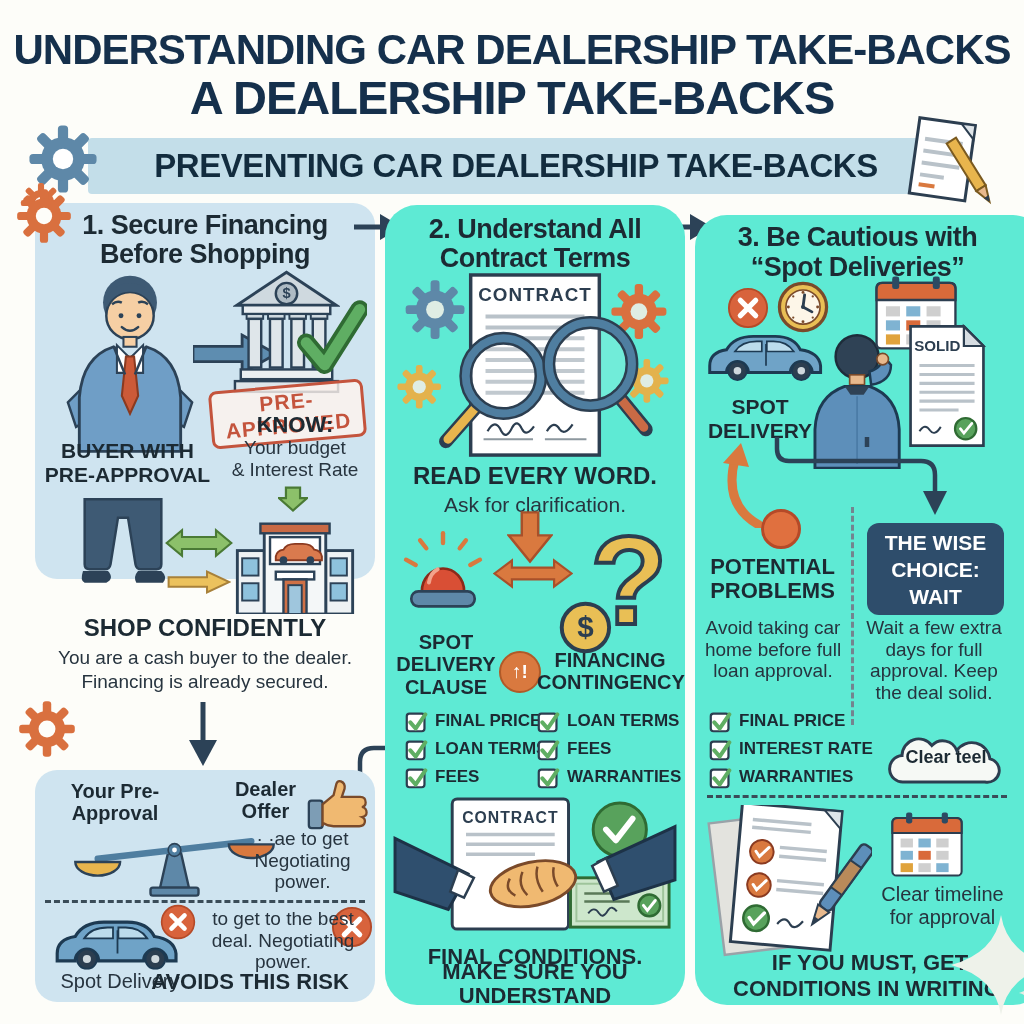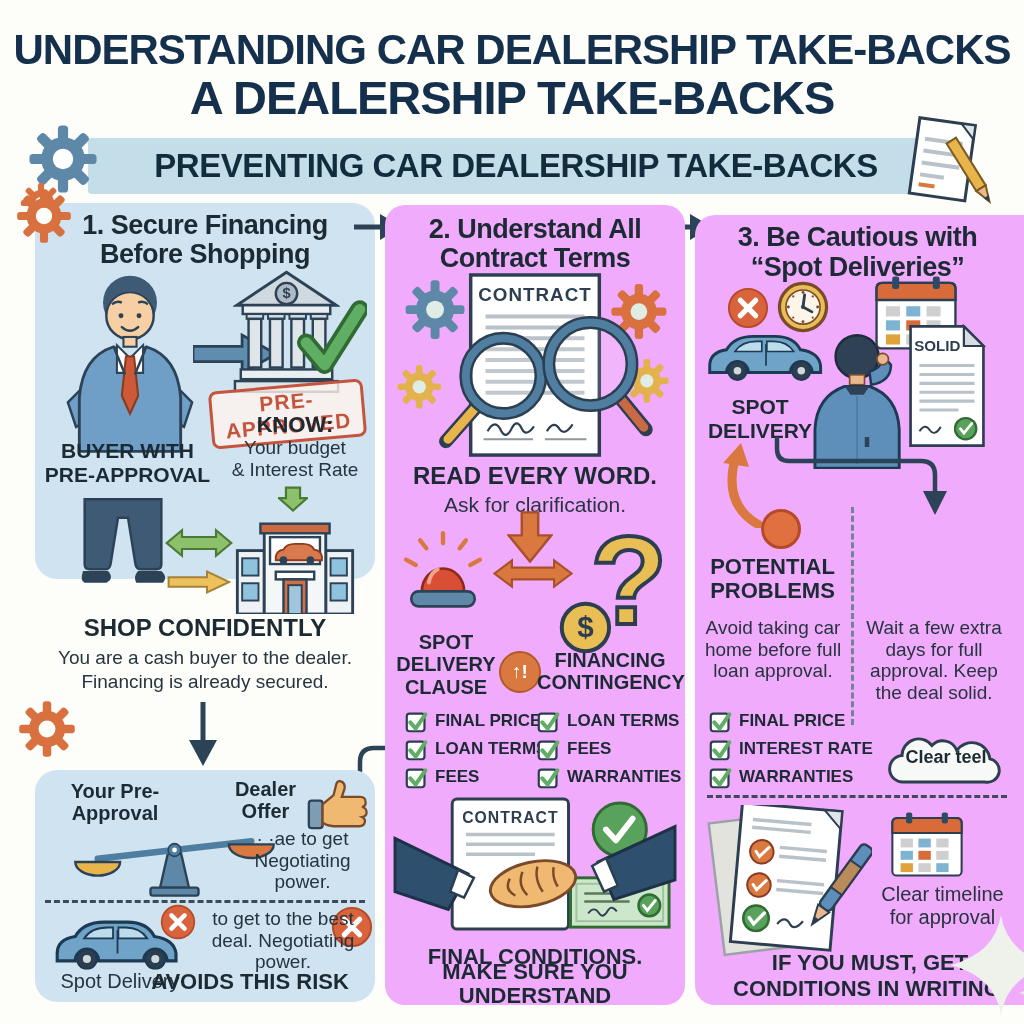--- a/index.html
+++ b/index.html
@@ -4,21 +4,21 @@
 <style>
   *{margin:0;padding:0;box-sizing:border-box}
   body{width:1024px;height:1024px;font-family:"Liberation Sans",sans-serif;background:#fff}
   .canvas{position:relative;width:1024px;height:1024px;background:#fdfdf9;overflow:hidden}
   .abs{position:absolute}
   svg{display:block}
   .title1{width:1024px;text-align:center;font-weight:700;font-size:42px;letter-spacing:-1px;color:#15304c}
   .title2{width:1024px;text-align:center;font-weight:700;font-size:47px;letter-spacing:-1px;color:#15304c}
   .banner{background:#c3dee9;border-radius:4px;text-align:center;font-weight:700;font-size:33px;color:#122c3e;line-height:56px;letter-spacing:-0.5px}
   .card-blue{background:#cfe4f0;border-radius:22px}
-  .card-mint{background:#f0abfc;border-radius:20px}
+  .card-mint{background:#5eead4;border-radius:32px}
   .t-head{font-weight:700;font-size:27px;color:#1c2a33;text-align:center;line-height:1.08;letter-spacing:-0.5px}
   .t-big{font-weight:700;font-size:23px;color:#1c2a33;text-align:center;line-height:1.1}
   .t-body{font-size:19px;color:#27343f;text-align:center;line-height:1.14}
   .t-label{font-weight:700;font-size:20px;color:#1c2a33;text-align:center;line-height:1.12}
   .stamp{border:3.5px solid #c4543d;color:#c4543d;background:rgba(255,244,238,.8);border-radius:8px;font-weight:700;font-size:21px;letter-spacing:1px;text-align:center;padding:2px 6px;transform:rotate(-5deg)}
   .dash-h{border-top:3px dashed #3a4c58}
   .dash-v{border-left:3px dashed #74848f}
   .chk-row{display:flex;align-items:center;gap:7px;height:28px}
   .chk-label{font-weight:700;font-size:17px;color:#1c2a33;white-space:nowrap}
   .navy-box{background:#2e4d6b;border-radius:12px;color:#fff;font-weight:700;font-size:21px;text-align:center;line-height:1.28;padding-top:7px}
@@ -546,20 +546,25 @@
         <path d="M42,82 q-36,-20 -24,-66" fill="none" stroke="#d9793f" stroke-width="9" stroke-linecap="round"></path>
         <polygon points="6,20 24,0 32,24" fill="#d9793f"></polygon>
       </svg>
     </span>
     <div class="abs dot" style="left:66px;top:294px;width:40px;height:40px"></div>
 
     <div class="abs t-big" style="left:0;top:340px;width:155px;font-size:22px">POTENTIAL PROBLEMS</div>
 
     <div class="abs dash-v" style="left:156px;top:292px;height:218px"></div>
 
+    <div class="abs navy-box" style="left:172px;top:308px;width:137px;height:92px">
+      <div>THE WISE</div>
+      <div>CHOICE:</div>
+      <div>WAIT</div>
+    </div>
 
     <div class="abs t-body" style="left:2px;top:402px;width:152px">Avoid taking car home before full loan approval.</div>
     <div class="abs t-body" style="left:164px;top:402px;width:150px">Wait a few extra days for full approval. Keep the deal solid.</div>
 
     <div class="abs" style="left:14px;top:492px">
       <div class="chk-row">
           <svg width="23" height="23" viewBox="0 0 26 26">
             <use href="#cbx"></use>
           </svg>
           <span class="chk-label">FINAL PRICE</span>

